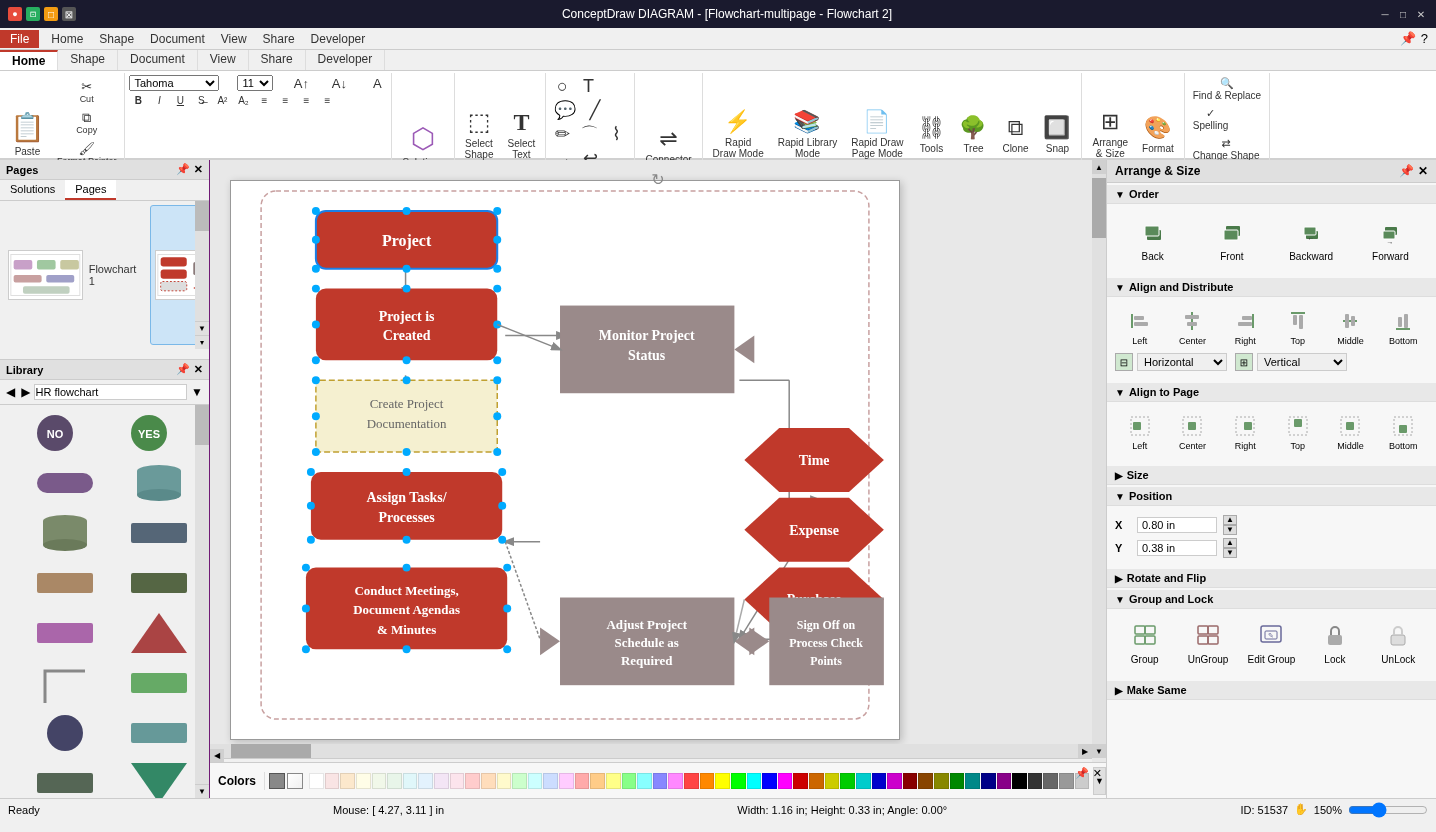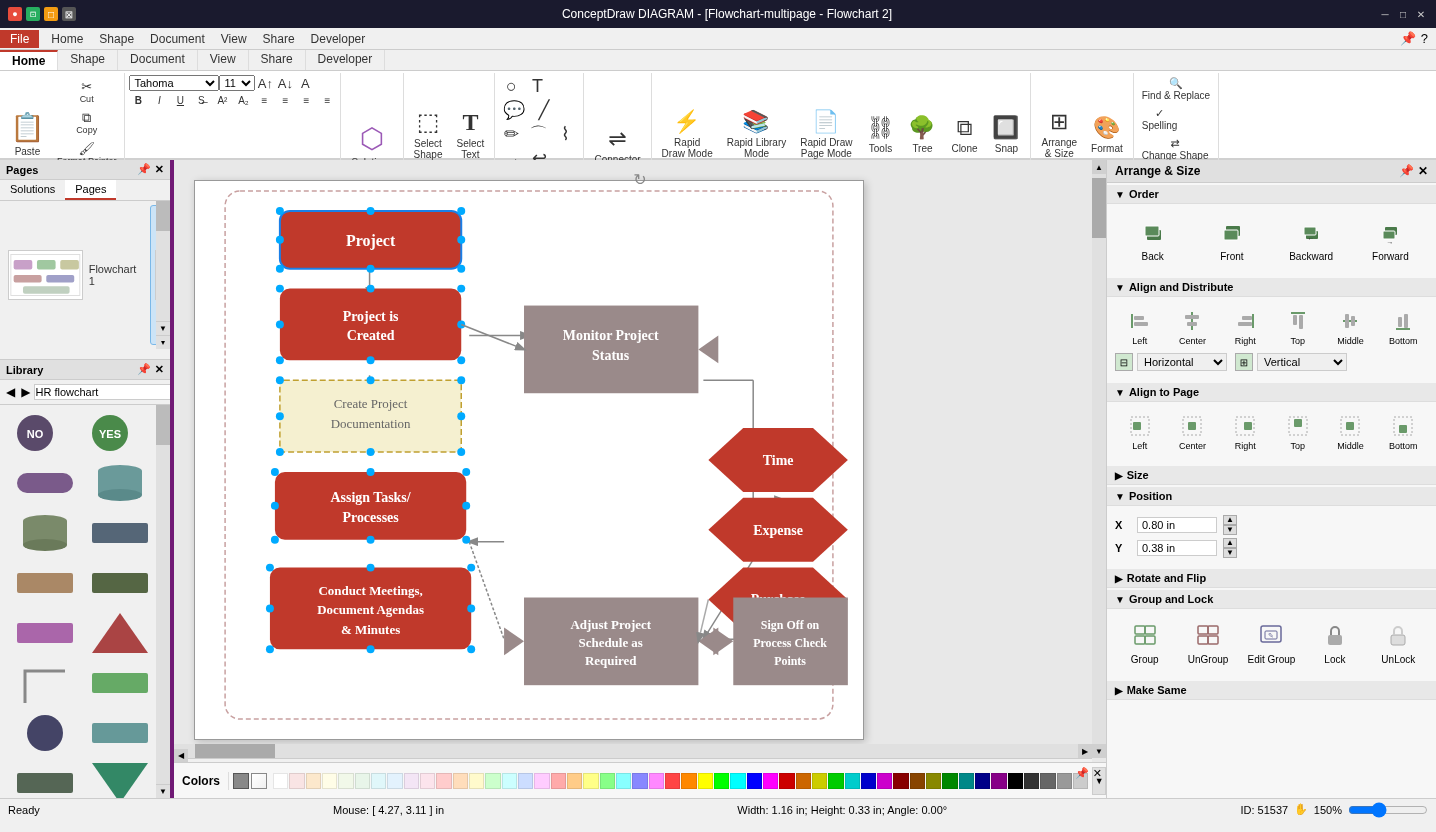--- a/index.html
+++ b/index.html
@@ -32,21 +32,21 @@
     .ribbon-btn .btn-label { font-size: 9px; margin-top: 2px; line-height: 1.1; text-align: center; }
 
     .ribbon-btn-large { display: flex; flex-direction: column; align-items: center; justify-content: center; padding: 4px 6px; cursor: pointer; border-radius: 2px; font-size: 10px; color: #333; text-align: center; height: 70px; min-width: 40px; }
     .ribbon-btn-large .btn-icon { font-size: 28px; }
     .ribbon-btn-large .btn-label { font-size: 10px; margin-top: 2px; }
 
     
     #main { display: flex; height: calc(832px - 28px - 22px - 112px - 32px); }
 
     
-    #left-panel { width: 174px; background: #f0f0f0; border-right: 4px solid #701a75; display: flex; flex-direction: column; }
+    #left-panel { width: 210px; background: #f0f0f0; border-right: 1px solid #701a75; display: flex; flex-direction: column; }
     #pages-panel { height: 200px; border-bottom: 1px solid #ccc; }
     #library-panel { flex: 1; overflow: hidden; display: flex; flex-direction: column; }
 
     .panel-header { background: #e0e0e0; padding: 3px 6px; display: flex; align-items: center; justify-content: space-between; font-size: 11px; font-weight: bold; border-bottom: 1px solid #ccc; }
     .panel-tabs { display: flex; background: #f0f0f0; border-bottom: 1px solid #ccc; }
     .panel-tab { padding: 3px 10px; font-size: 11px; cursor: pointer; }
     .panel-tab.active { background: #fff; border-bottom: 2px solid #c0392b; }
 
     
     .pages-list { overflow-y: auto; height: calc(200px - 52px); padding: 4px; display: flex; flex-direction: row; gap: 4px; }
@@ -171,21 +171,21 @@
               <div class="btn-icon" style="font-size:13px;">🖌</div>
               <div class="btn-label">Format Painter</div>
             </div>
         </div>
       </div>
       <div class="ribbon-group-label">Clipboard</div>
     </div>
 
     <div class="ribbon-group" style="min-width:200px;">
       <div class="ribbon-group-inner" style="flex-direction:column;gap:3px;align-items:flex-start;">
-        <div style="display:flex;align-items:center;gap:0;">
+        <div style="display:flex;align-items:center;gap:18px;">
           <select style="font-size:11px;width:90px;"><option>Tahoma</option></select>
           <select style="font-size:11px;width:36px;"><option>11</option></select>
           <div class="ribbon-btn" style="padding:1px;min-width:20px;">
               <div class="btn-icon" style="font-size:13px;">A↑</div>
             </div>
           <div class="ribbon-btn" style="padding:1px;min-width:20px;">
               <div class="btn-icon" style="font-size:13px;">A↓</div>
             </div>
           <div class="ribbon-btn" style="padding:1px;min-width:20px;">
               <div class="btn-icon" style="font-size:13px;">A</div>

